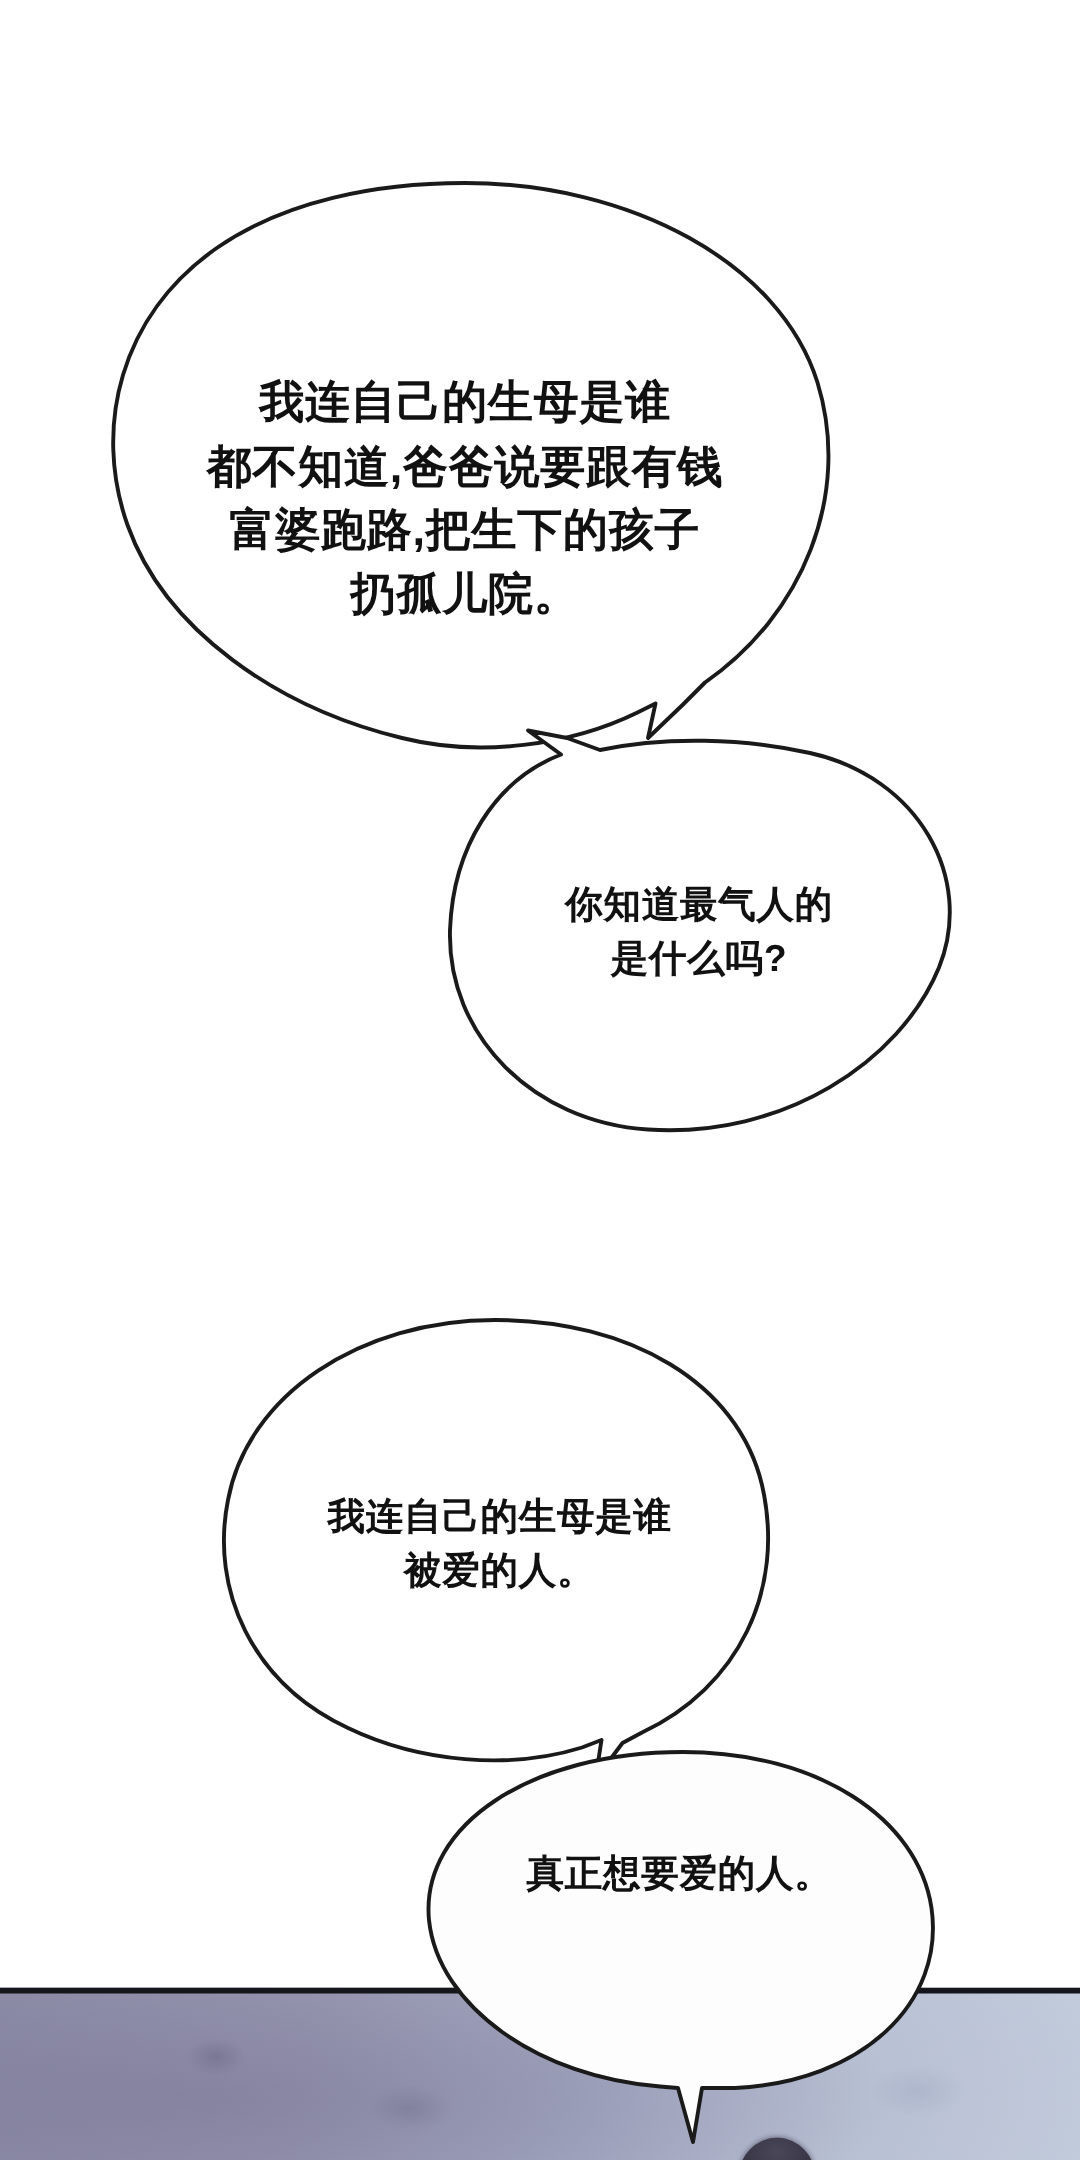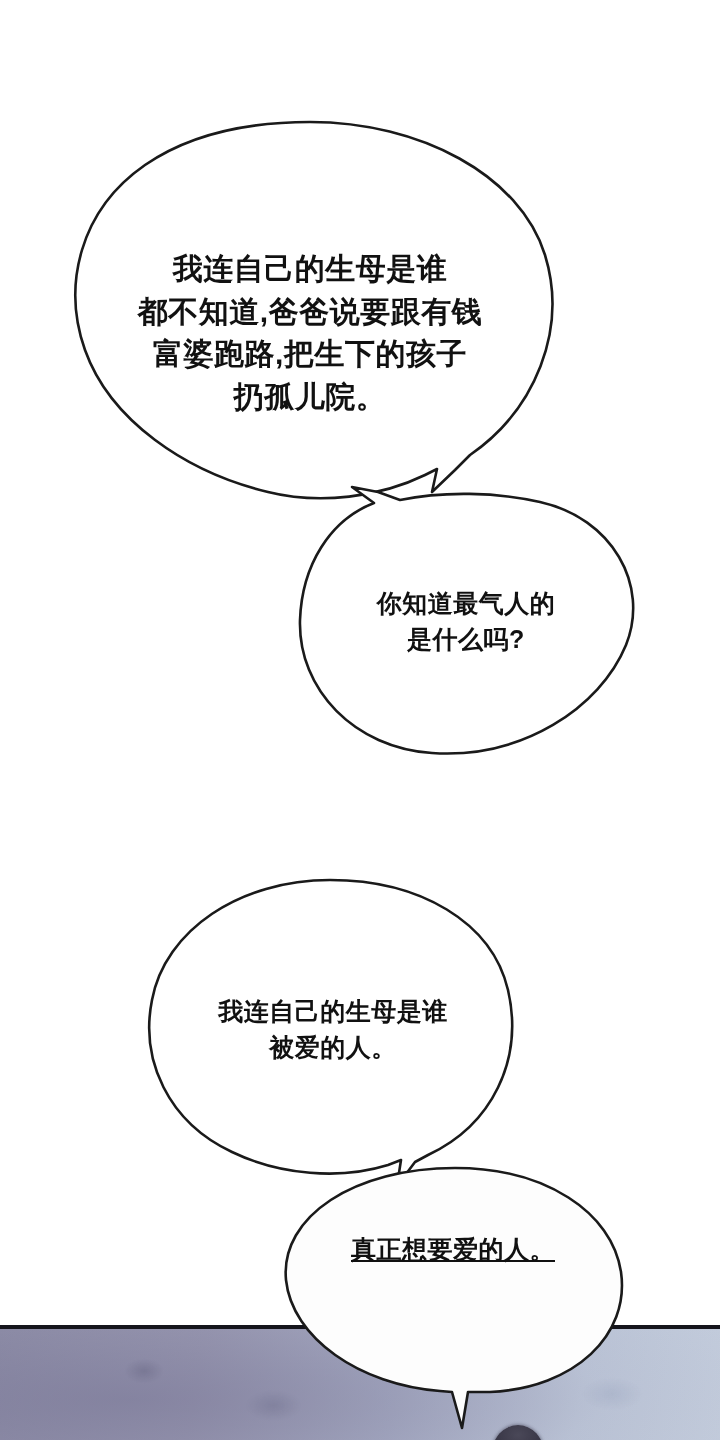--- a/index.html
+++ b/index.html
@@ -101,21 +101,20 @@
     left: 168px;
     top: 994px;
     width: 330px;
     font-size: 25px;
   }
   #bubble4-text {
     left: 300px;
     top: 1232px;
     width: 306px;
     font-size: 25px;
-    text-decoration: underline;
   }
 </style>
 </head>
 <body>
 
 <div id="page">
 
   <div id="panel-bottom">
     <div class="panel-sky"></div>
     <div class="panel-grain"></div>

